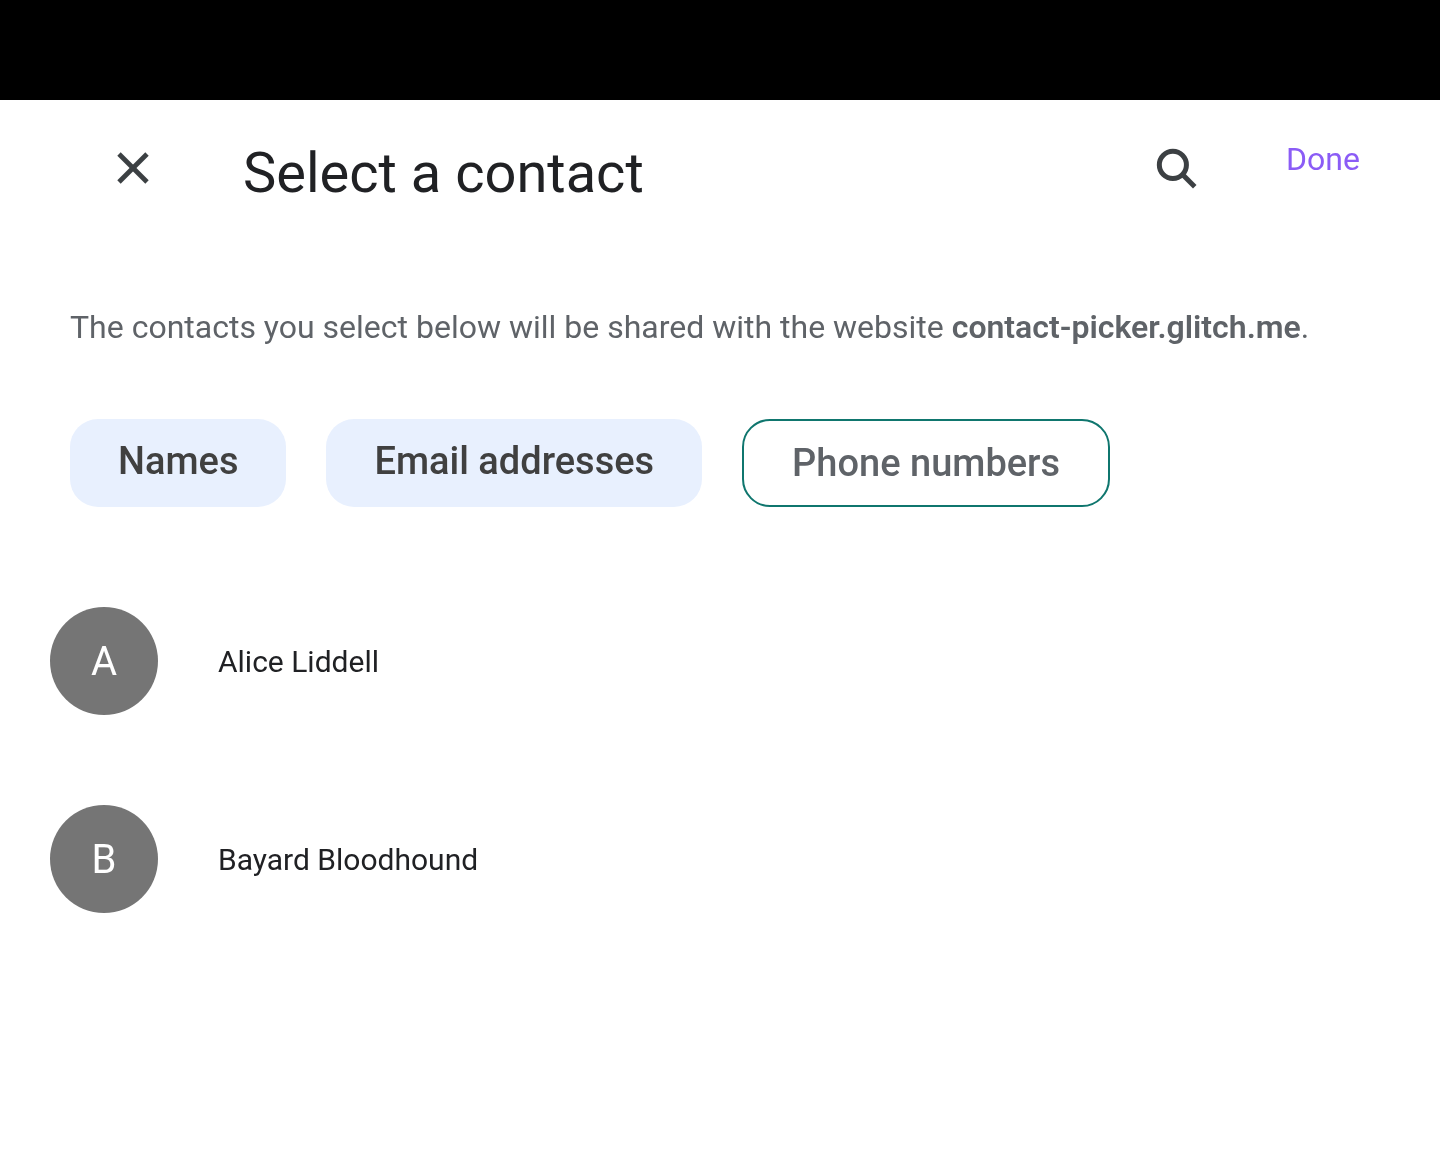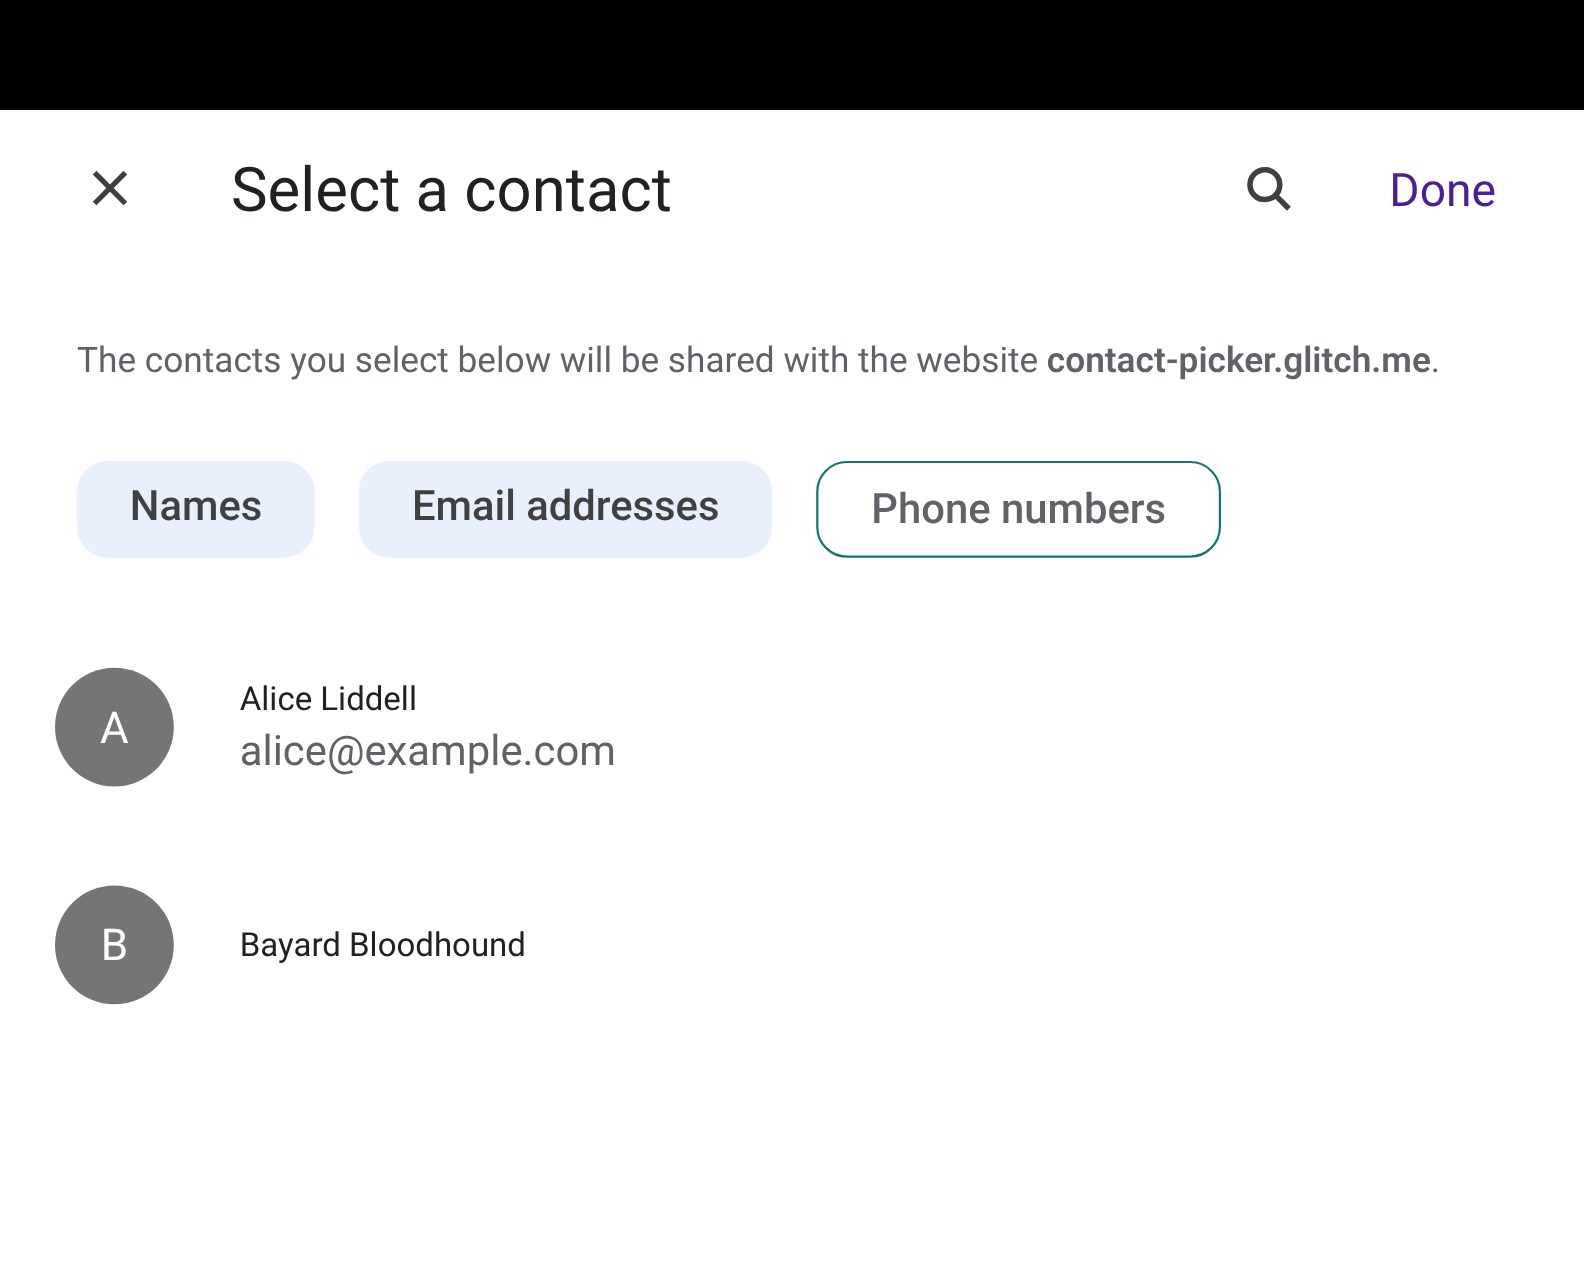--- a/index.html
+++ b/index.html
@@ -1,22 +1,23 @@
 <!DOCTYPE html>
 <html><head>
 <meta charset="utf-8">
 <style>
   * { box-sizing: border-box; margin: 0; padding: 0; }
   html, body { width: 1440px; height: 1150px; font-family: -apple-system, Roboto, "Helvetica Neue", Arial, sans-serif; background: #fff; }
   .status-bar { width: 100%; height: 100px; background: #000; }
   .header {
     display: flex;
-    align-items: center;
+    align-items: flex-start;
     padding: 40px 70px 20px 70px;
     gap: 50px;
+    margin-left: 33px;
   }
   .close-btn {
     width: 60px; height: 60px;
     display: flex; align-items: center; justify-content: center;
     cursor: pointer;
     color: #3c4043;
   }
   .title {
     font-size: 56px;
     font-weight: 400;
@@ -25,23 +26,23 @@
     padding-left: 30px;
   }
   .search-btn {
     width: 60px; height: 60px;
     display: flex; align-items: center; justify-content: center;
     cursor: pointer;
     color: #3c4043;
     margin-right: 30px;
   }
   .done-btn {
-    font-size: 42px;
+    font-size: 32px;
     font-weight: 400;
-    color: #4c1d95;
+    color: #8b5cf6;
     cursor: pointer;
     padding-right: 10px;
   }
   .description {
     padding: 80px 70px 40px 70px;
     font-size: 32px;
     line-height: 1.35;
     color: #5f6368;
   }
   .description .site {
@@ -138,21 +139,20 @@
   <div class="chip selected">Names</div>
   <div class="chip selected">Email addresses</div>
   <div class="chip unselected">Phone numbers</div>
 </div>
 
 <div class="contact-list">
   <div class="contact-item">
     <div class="avatar">A</div>
     <div class="contact-text">
       <div class="contact-name">Alice Liddell</div>
-      <div class="contact-email">alice@example.com</div>
     </div>
   </div>
   <div class="contact-item">
     <div class="avatar">B</div>
     <div class="contact-text">
       <div class="contact-name">Bayard Bloodhound</div>
     </div>
   </div>
 </div>
 

